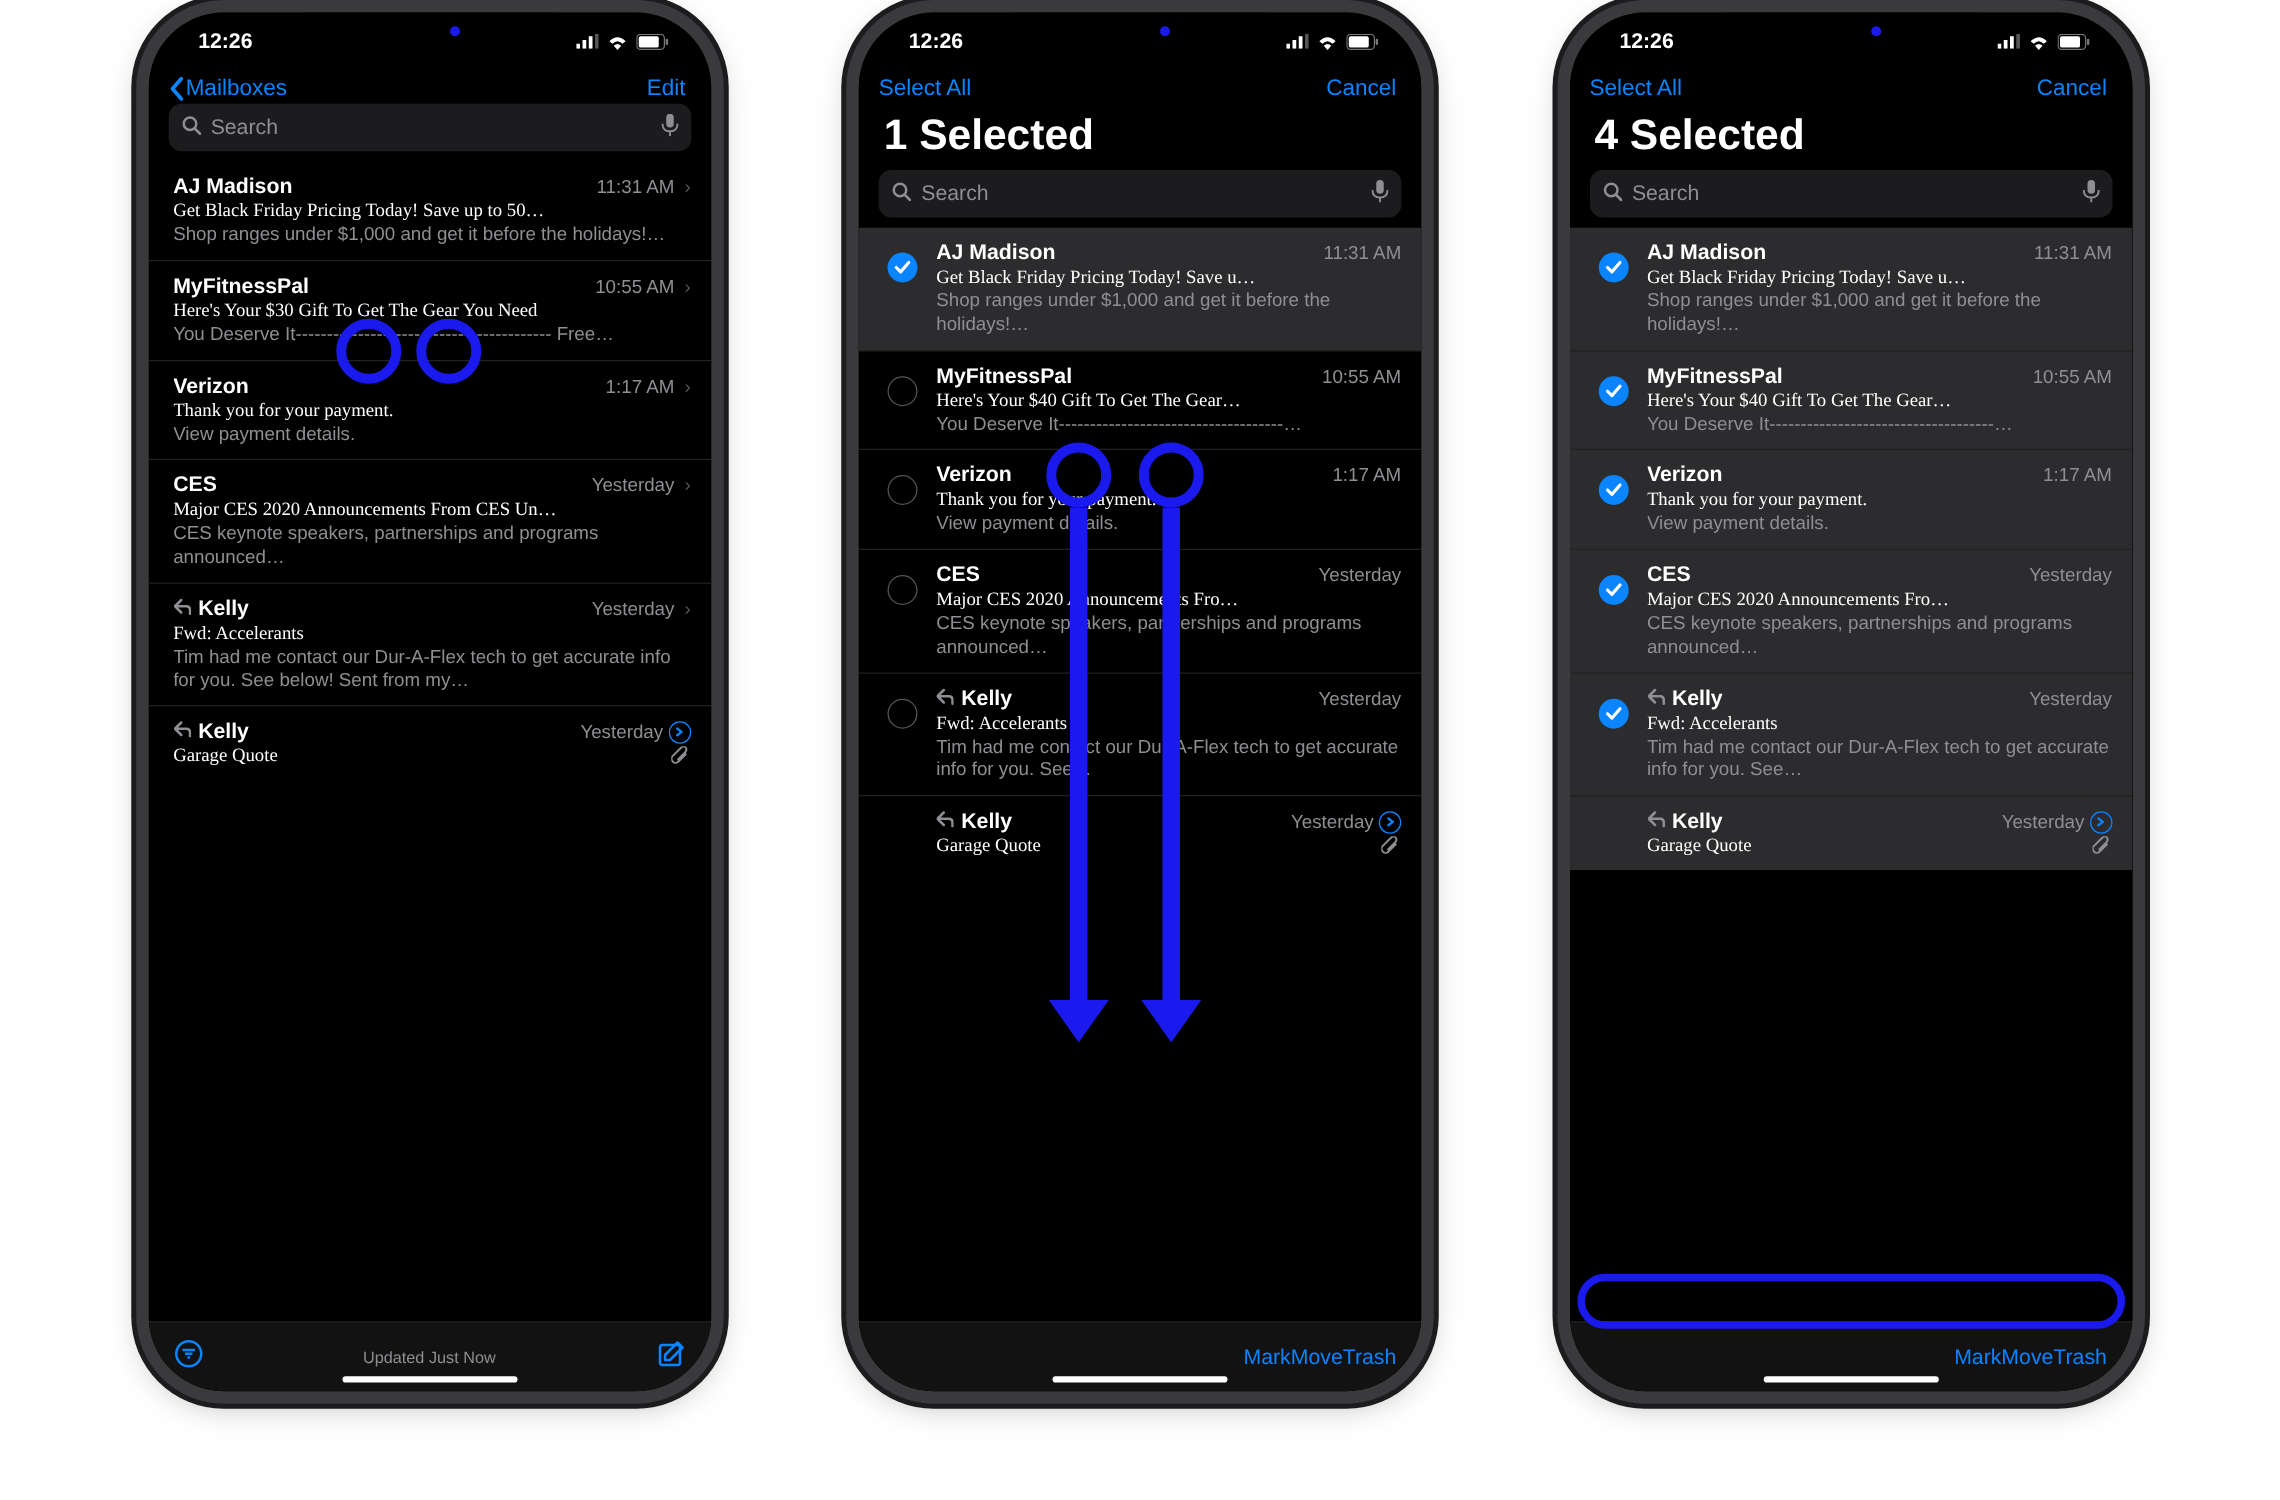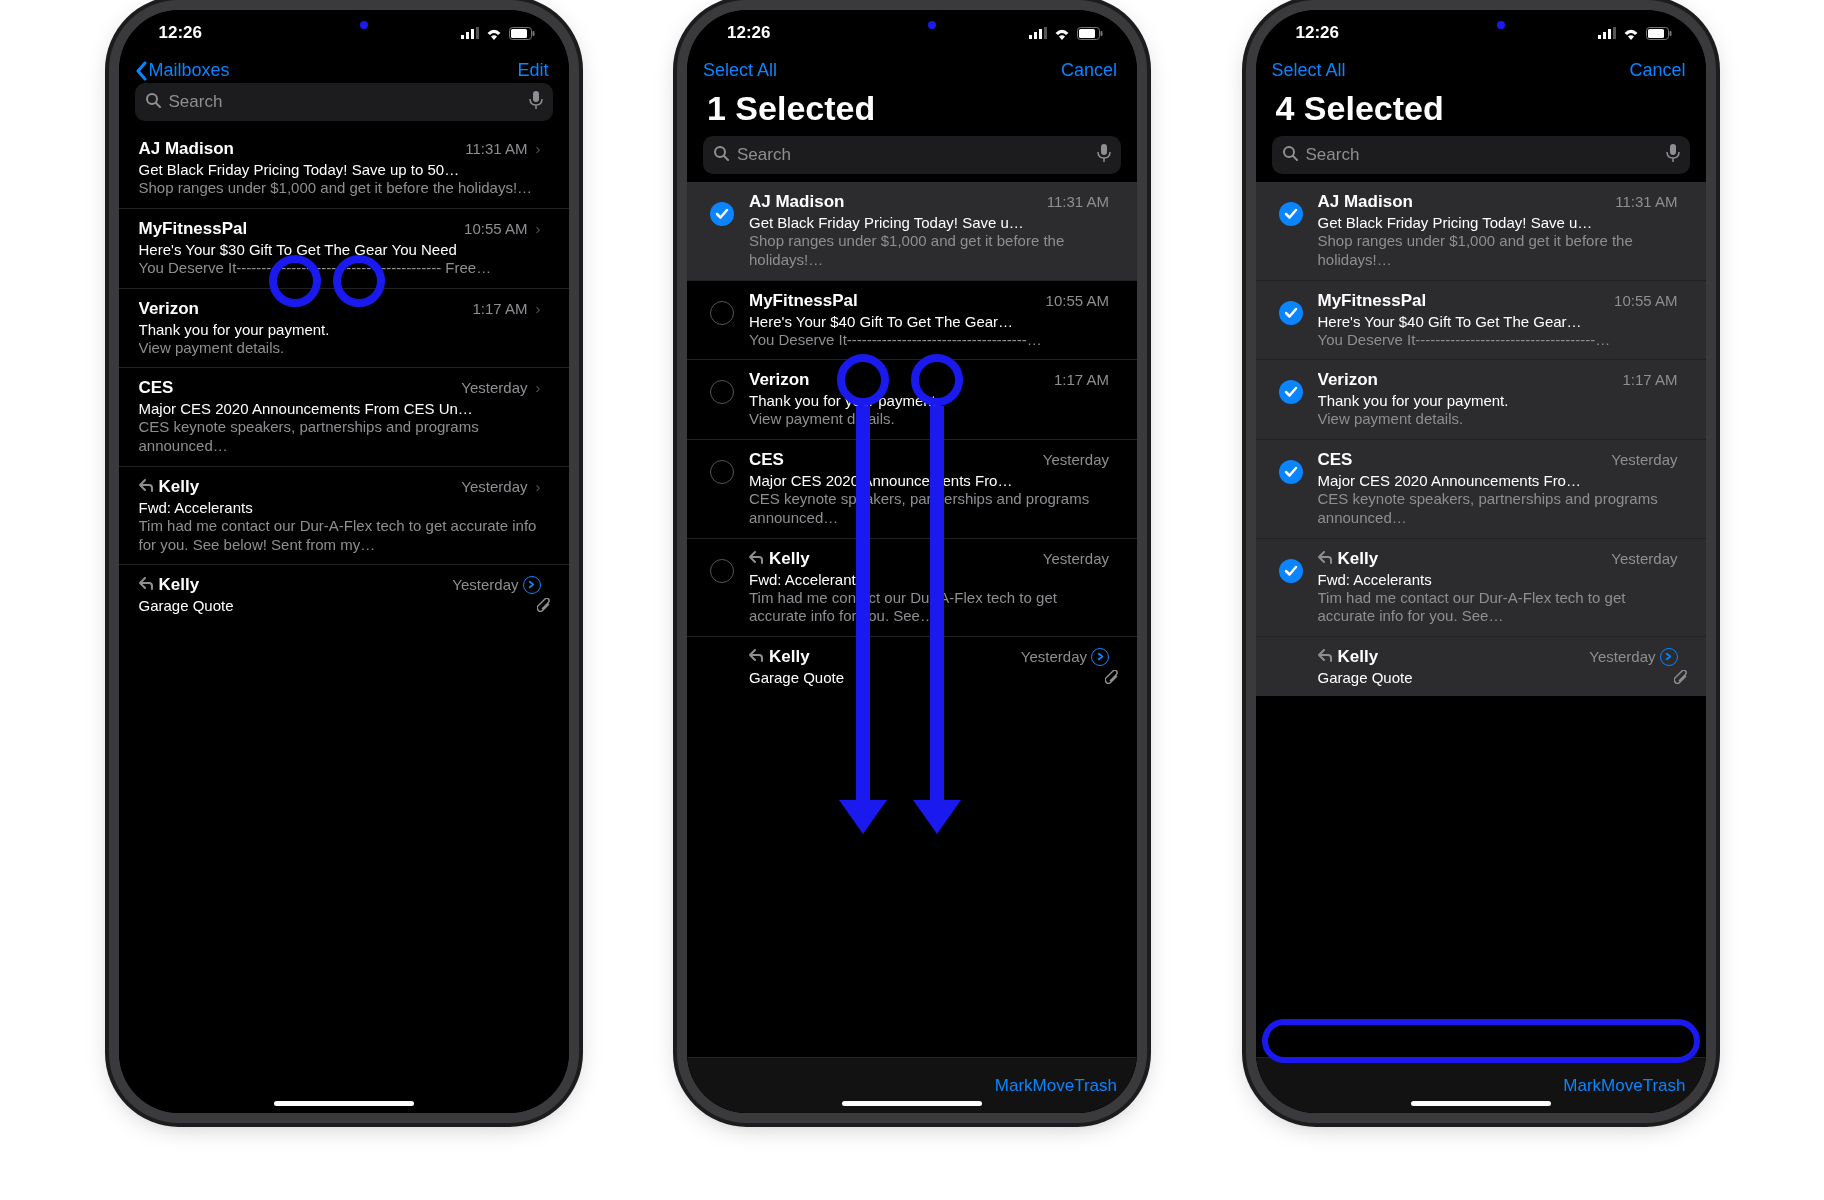--- a/index.html
+++ b/index.html
@@ -82,36 +82,36 @@
     display:flex;
     align-items:center;
     padding: 0 10px;
     color: #8e8e93;
     font-size: 17px;
     gap:8px;
   }
   .search .mic { margin-left:auto; }
   .list { flex:1; overflow:hidden; }
   .row {
-    padding: 10px 28px 10px 20px;
+    padding: 10px 16px 10px 20px;
     border-bottom: 0.5px solid #222;
     position:relative;
     display:flex;
     gap:12px;
   }
   .row.highlight { background:#2c2c2e; }
   .check-col { width:30px; display:flex; align-items:flex-start; padding-top:10px; justify-content:center;}
   .check-empty { width:24px;height:24px;border:1.5px solid #555;border-radius:50%; }
   .check-fill { width:24px;height:24px;border-radius:50%;background:#0a84ff;display:flex;align-items:center;justify-content:center; }
   .check-fill svg { width:14px;height:14px; }
   .content-col { flex:1; min-width:0; }
   .line1 { display:flex; justify-content:space-between; align-items:baseline; gap:8px;}
   .sender { font-size:17px; font-weight:700; color:#fff; white-space:nowrap; overflow:hidden; text-overflow:ellipsis; display:flex;align-items:center;gap:6px;}
   .time { font-size:15px; color:#8e8e93; white-space:nowrap; display:flex;align-items:center;gap:4px;}
-  .subj { font-size:15px; color:#fff; white-space:nowrap; overflow:hidden; text-overflow:ellipsis; margin-top:2px;}
+  .subj { font-size:15px; color:#fff; white-space:nowrap; overflow:hidden; text-overflow:ellipsis; margin-top:2px;font-family:Liberation Serif, serif;}
   .snip { font-size:15px; color:#8e8e93; line-height:1.25; margin-top:1px; max-height:2.5em; overflow:hidden;}
   .row .chev { color:#555; margin-left:4px;}
   .thread-ind { width:18px;height:18px;border:1.5px solid #0a84ff;border-radius:50%;display:inline-flex;align-items:center;justify-content:center;}
   .thread-ind svg{width:9px;height:9px;stroke:#0a84ff;}
   .reply-arrow svg{width:14px;height:14px;}
   .bottom {
     height:56px;
     background:rgba(20,20,20,.92);
     border-top:0.5px solid #222;
     display:flex;
@@ -282,20 +282,33 @@
                 </span>
               </span>
             </div>
           <div class="subj">Garage Quote</div>
         </div>
         <span class="paperclip"><svg viewBox="0 0 14 14">
               <path d="M12 6 L6 12 Q3 15 1 12 Q-1 9 2 7 L8 1 Q10 -1 11.5 1 Q13 3 11 5 L5 11" stroke-width="1.5" fill="none"></path>
             </svg></span>
       </div>
     </div>
+    <div class="bottom center-text">
+      <span><svg width="24" height="24" viewBox="0 0 24 24">
+            <circle cx="12" cy="12" r="10" stroke="#0a84ff" stroke-width="2" fill="none"></circle>
+            <line x1="7" y1="9" x2="17" y2="9" stroke="#0a84ff" stroke-width="2"></line>
+            <line x1="9" y1="12" x2="15" y2="12" stroke="#0a84ff" stroke-width="2"></line>
+            <line x1="11" y1="15" x2="13" y2="15" stroke="#0a84ff" stroke-width="2"></line>
+          </svg></span>
+      <span class="status">Updated Just Now</span>
+      <span><svg width="24" height="24" viewBox="0 0 24 24">
+            <rect x="3" y="5" width="16" height="16" rx="2" stroke="#0a84ff" stroke-width="2" fill="none"></rect>
+            <path d="M17 3 L21 7 L11 17 L7 17 L7 13 Z" stroke="#0a84ff" stroke-width="2" fill="none" stroke-linejoin="round"></path>
+          </svg></span>
+    </div>
     <div class="home-ind"></div>
   </div>
   <div class="overlay" style="inset:0">
     <span class="tap" style="top:245px;left:150px"></span>
     <span class="tap" style="top:245px;left:214px"></span>
   </div>
 </div>
 
 <div class="phone">
   <div class="notch"></div>

